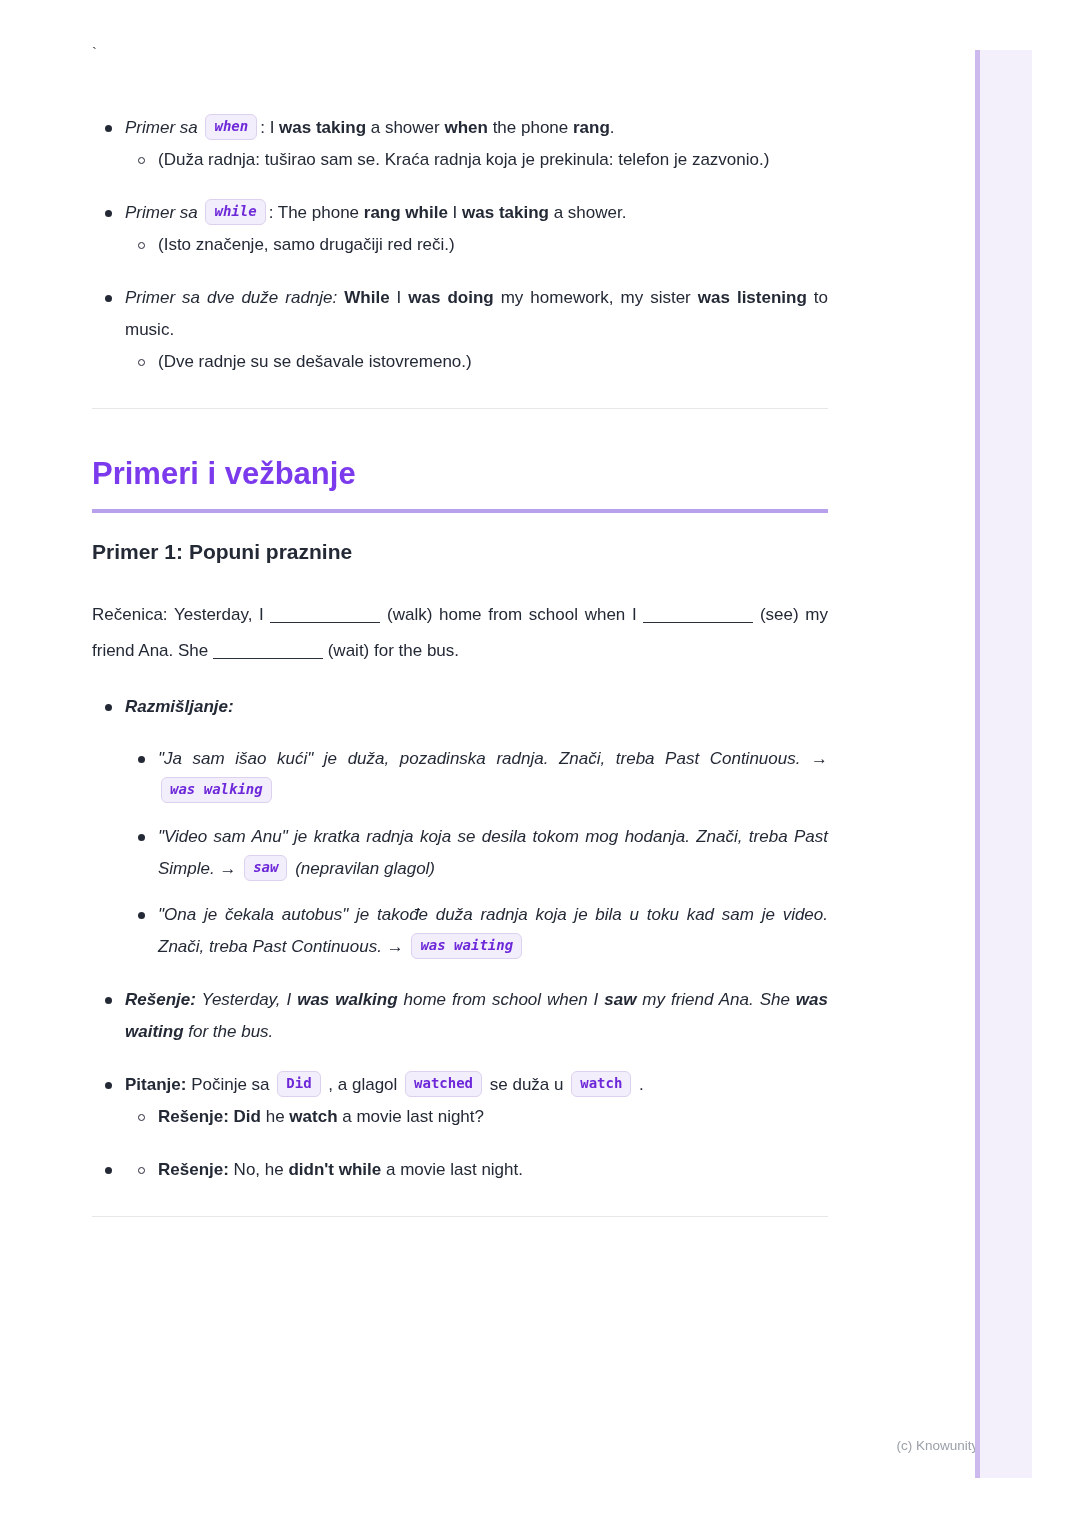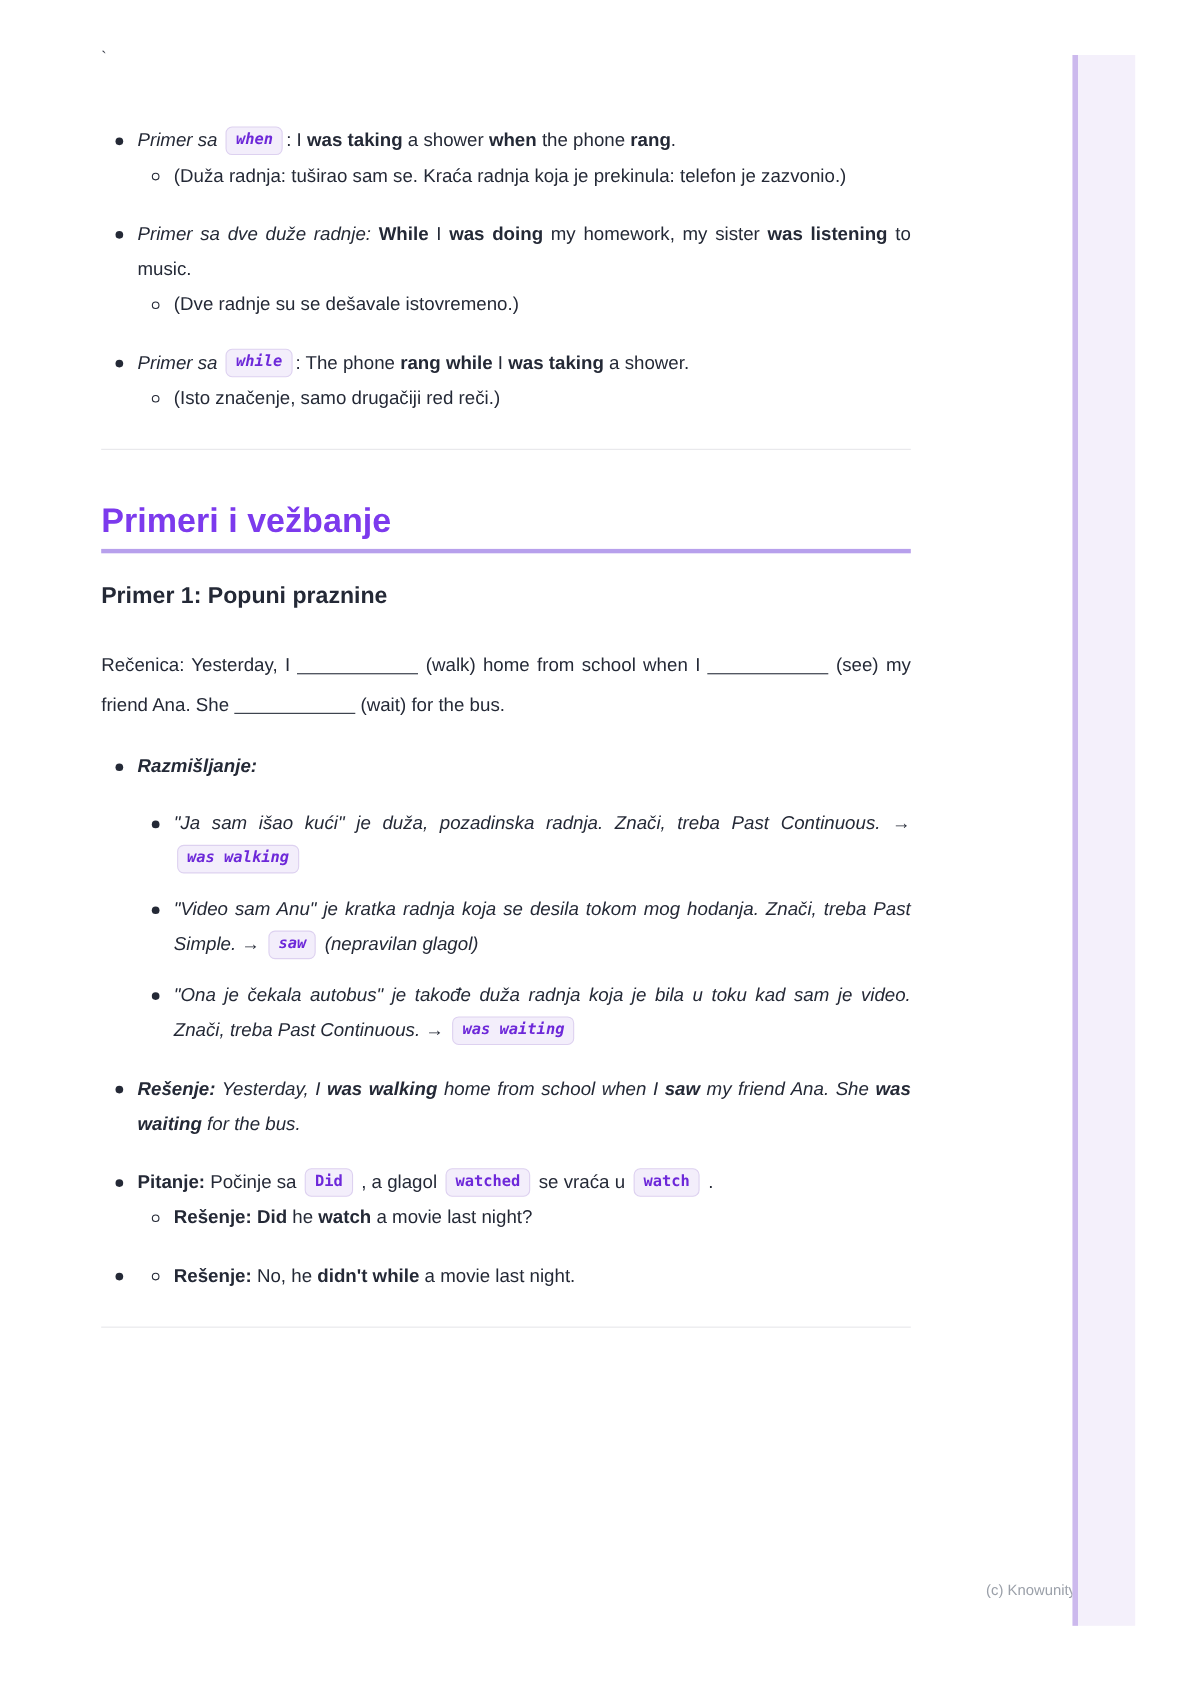--- a/index.html
+++ b/index.html
@@ -24,21 +24,21 @@
   .li-text{text-align:justify;}
   .b{font-weight:700;}
   .it{font-style:italic;}
   .code-badge{font-family:"DejaVu Sans Mono",monospace;font-weight:700;font-size:14px;
         color:#6d28d9;background:#f3eefb;border:1px solid #ddd1f0;border-radius:6px;
         padding:1px 8px 2px;margin:0 3px;display:inline-block;line-height:21px;vertical-align:2px;}
   .blank{display:inline-block;width:110px;border-bottom:1.7px solid #2a303c;transform:translateY(3px);}
 
   .divider{border:none;border-top:1.6px solid #e7e7ea;margin:30px 0 0;}
   h1{font-size:31px;line-height:38px;color:#7c3aed;font-weight:700;margin:46px 0 0;
-     padding-bottom:6px;border-bottom:4px solid #b7a0ec;}
+     padding-bottom:16px;border-bottom:4px solid #b7a0ec;}
   h3{font-size:21px;line-height:22px;font-weight:700;margin:28px 0 0;color:#242936;}
   .para{font-size:17px;line-height:36px;text-align:justify;margin:34px 0 0;}
   .mt50{margin-top:50px;} .mt22{margin-top:22px;font-style:italic;} .mt18{margin-top:18px;}
 
   .footer{position:absolute;top:1438px;right:68px;font-size:13.5px;color:#9ba0a9;}
   .rail{position:absolute;left:975px;top:50px;width:57px;height:1428px;background:#f4f0fb;
         border-left:5px solid #ccb9ed;box-sizing:border-box;}
 </style>
 </head>
 <body>
@@ -51,32 +51,32 @@
     <ul class="lvl1 mt50">
       <li>
         <div class="li-text"><span class="it">Primer sa </span><span class="code-badge it">when</span><span>: I </span><span class="b">was taking</span><span> a shower </span><span class="b">when</span><span> the phone </span><span class="b">rang</span><span>.</span></div>
         <ul class="lvl2">
           <li>
             <div class="li-text"><span>(Duža radnja: tuširao sam se. Kraća radnja koja je prekinula: telefon je zazvonio.)</span></div>
           </li>
         </ul>
       </li>
       <li>
+        <div class="li-text"><span class="it">Primer sa </span><span class="code-badge it">while</span><span>: The phone </span><span class="b">rang while</span><span> I </span><span class="b">was taking</span><span> a shower.</span></div>
+        <ul class="lvl2">
+          <li>
+            <div class="li-text"><span>(Isto značenje, samo drugačiji red reči.)</span></div>
+          </li>
+        </ul>
+      </li>
+      <li>
         <div class="li-text"><span class="it">Primer sa dve duže radnje: </span><span class="b">While</span><span> I </span><span class="b">was doing</span><span> my homework, my sister </span><span class="b">was listening</span><span> to music.</span></div>
         <ul class="lvl2">
           <li>
             <div class="li-text"><span>(Dve radnje su se dešavale istovremeno.)</span></div>
-          </li>
-        </ul>
-      </li>
-      <li>
-        <div class="li-text"><span class="it">Primer sa </span><span class="code-badge it">while</span><span>: The phone </span><span class="b">rang while</span><span> I </span><span class="b">was taking</span><span> a shower.</span></div>
-        <ul class="lvl2">
-          <li>
-            <div class="li-text"><span>(Isto značenje, samo drugačiji red reči.)</span></div>
           </li>
         </ul>
       </li>
     </ul>
 
     <hr class="divider">
 
     <h1>Primeri i vežbanje</h1>
 
     <h3>Primer 1: Popuni praznine</h3>
@@ -100,21 +100,21 @@
       </li>
       <li>
         <div class="li-text"><span class="b">Rešenje:</span><span> Yesterday, I </span><span class="b">was walking</span><span> home from school when I </span><span class="b">saw</span><span> my friend Ana. She </span><span class="b">was waiting</span><span> for the bus.</span></div>
       </li>
     </ul>
 
 
 
     <ul class="lvl1 mt18">
       <li>
-        <div class="li-text"><span class="b">Pitanje:</span><span> Počinje sa </span><span class="code-badge">Did</span><span> , a glagol </span><span class="code-badge">watched</span><span> se vraća u </span><span class="code-badge">watch</span><span> .</span></div>
+        <div class="li-text"><span class="b">Pitanje:</span><span> Počinje sa </span><span class="code-badge">Did</span><span> , a glagol </span><span class="code-badge">watched</span><span> se duža u </span><span class="code-badge">watch</span><span> .</span></div>
         <ul class="lvl2">
           <li>
             <div class="li-text"><span class="b">Rešenje: Did</span><span> he </span><span class="b">watch</span><span> a movie last night?</span></div>
           </li>
         </ul>
       </li>
       <li>
         <ul class="lvl2">
           <li>
             <div class="li-text"><span class="b">Rešenje:</span><span> No, he </span><span class="b">didn't while</span><span> a movie last night.</span></div>

